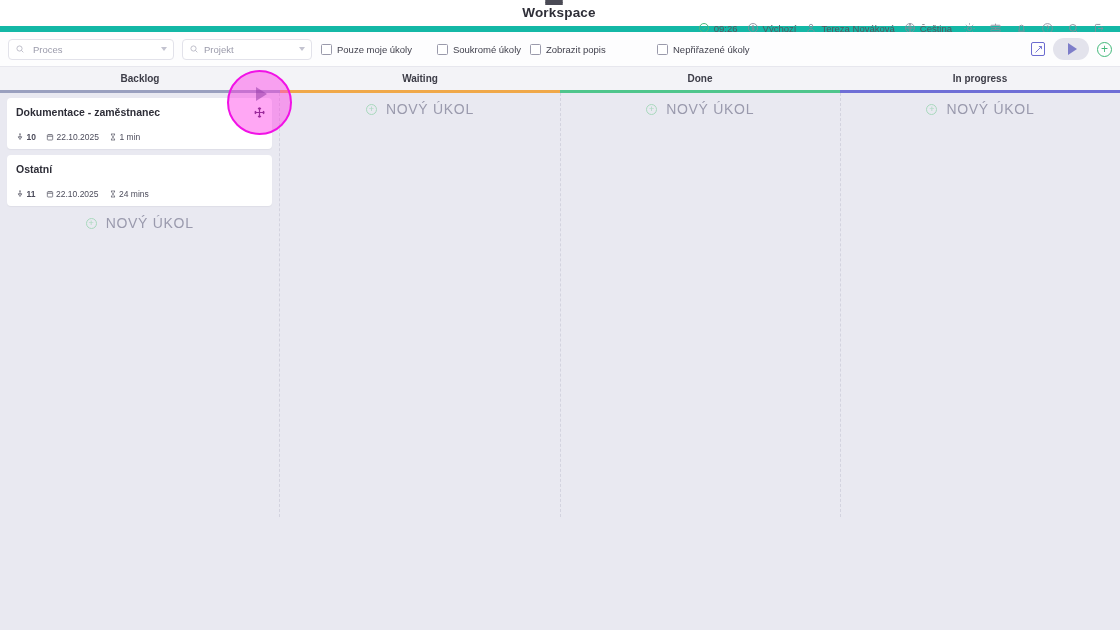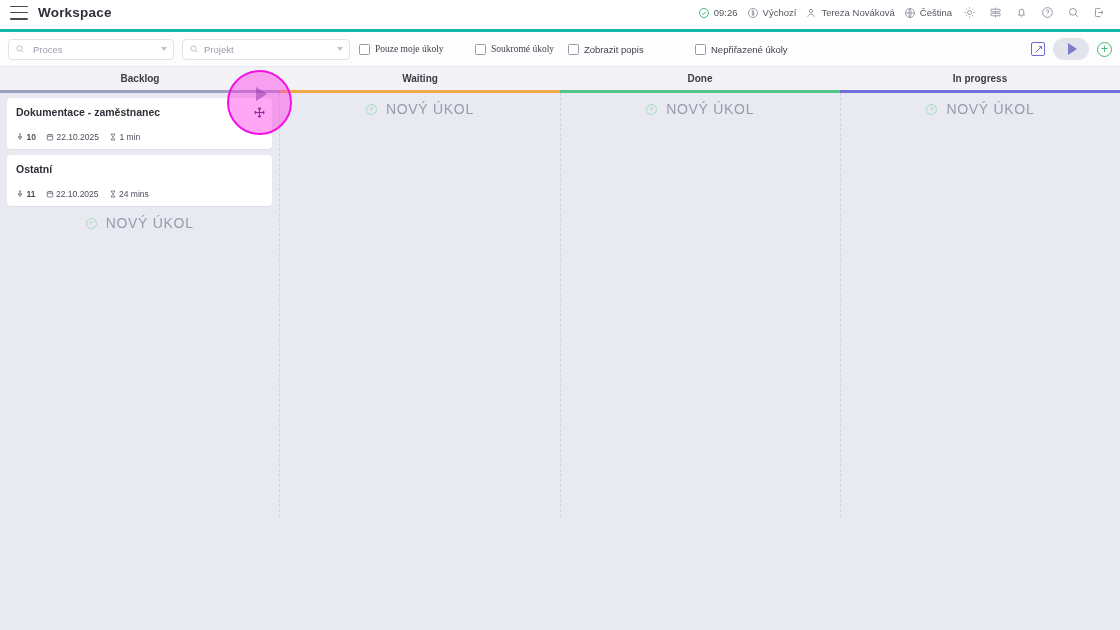--- a/index.html
+++ b/index.html
@@ -10,22 +10,23 @@
     overflow: hidden;
   }
 
   
   .header {
     height: 32px;
     background: #ffffff;
     display: flex;
     align-items: center;
     padding: 0 12px 4px 10px;
-    border-bottom: 3px solid #14b8a6;
+    border-bottom: 6px solid #14b8a6;
     position: relative;
+    flex-direction: column;
   }
   .burger { width: 18px; height: 14px; display: flex; flex-direction: column;
             justify-content: space-between; cursor: pointer; margin-right: 10px; }
   .burger i { display: block; height: 1.6px; background: #4a4a55; border-radius: 1px; }
   .app-title { font-size: 13.5px; font-weight: bold; color: #2f2f38; letter-spacing: .2px; }
 
   .header-right { margin-left: auto; display: flex; align-items: center; gap: 9px; }
   .hr-item { display: flex; align-items: center; gap: 4px; font-size: 9.5px; color: #5a5a68; white-space: nowrap; }
   .hr-item .lbl { font-size: 9.5px; color: #55555f; }
   .ico { display: inline-flex; align-items: center; justify-content: center; }
@@ -41,29 +42,29 @@
     padding: 0 8px 0 8px;
     border-bottom: 1px solid #e7e7ee;
     position: relative;
   }
   .select-box {
     height: 21px; border: 1px solid #e2e2ea; border-radius: 4px;
     background: #fff; display: flex; align-items: center; gap: 5px;
     padding: 0 6px; font-size: 9.5px; color: #9b9bab;
   }
   .select-box.proces { width: 166px; gap: 8px; }
-  .select-box.projekt { width: 168px; margin-left: 8px; }
+  .select-box.projekt { width: 130px; margin-left: 8px; }
   .select-caret { margin-left: auto; width: 0; height: 0;
     border-left: 3.5px solid transparent; border-right: 3.5px solid transparent;
     border-top: 4px solid #c3c3d0; }
 
   .cbx-group { display: flex; align-items: center; margin-left: 9px; gap: 5px; cursor: pointer; }
   .cbx { width: 11px; height: 11px; border: 1.3px solid #9a9aab; border-radius: 1.5px; background: #fff; }
   .cbx-label { font-size: 9.5px; color: #41414d; white-space: nowrap; }
-  .sp-a { width: 107px; font-family: Liberation Serif, serif; } .sp-b { width: 84px; font-family: Liberation Serif, serif; } .sp-c { width: 118px; }
+  .sp-a { width: 107px; } .sp-b { width: 84px; } .sp-c { width: 118px; }
 
   .toolbar-right { margin-left: auto; display: flex; align-items: center; gap: 8px; }
   .edit-sq { width: 14px; height: 14px; border: 1.4px solid #6b6bd0; border-radius: 2px;
              display: flex; align-items: center; justify-content: center; cursor: pointer; }
   .play-pill { width: 36px; height: 22px; border-radius: 11px; background: #e3e3ec;
                display: flex; align-items: center; justify-content: center; cursor: pointer; }
   .play-tri { width: 0; height: 0; border-left: 9px solid #7d7dc9;
               border-top: 6px solid transparent; border-bottom: 6px solid transparent;
               margin-left: 2px; }
   .plus-circ { width: 15px; height: 15px; border-radius: 50%; border: 1.4px solid #42b97a;

